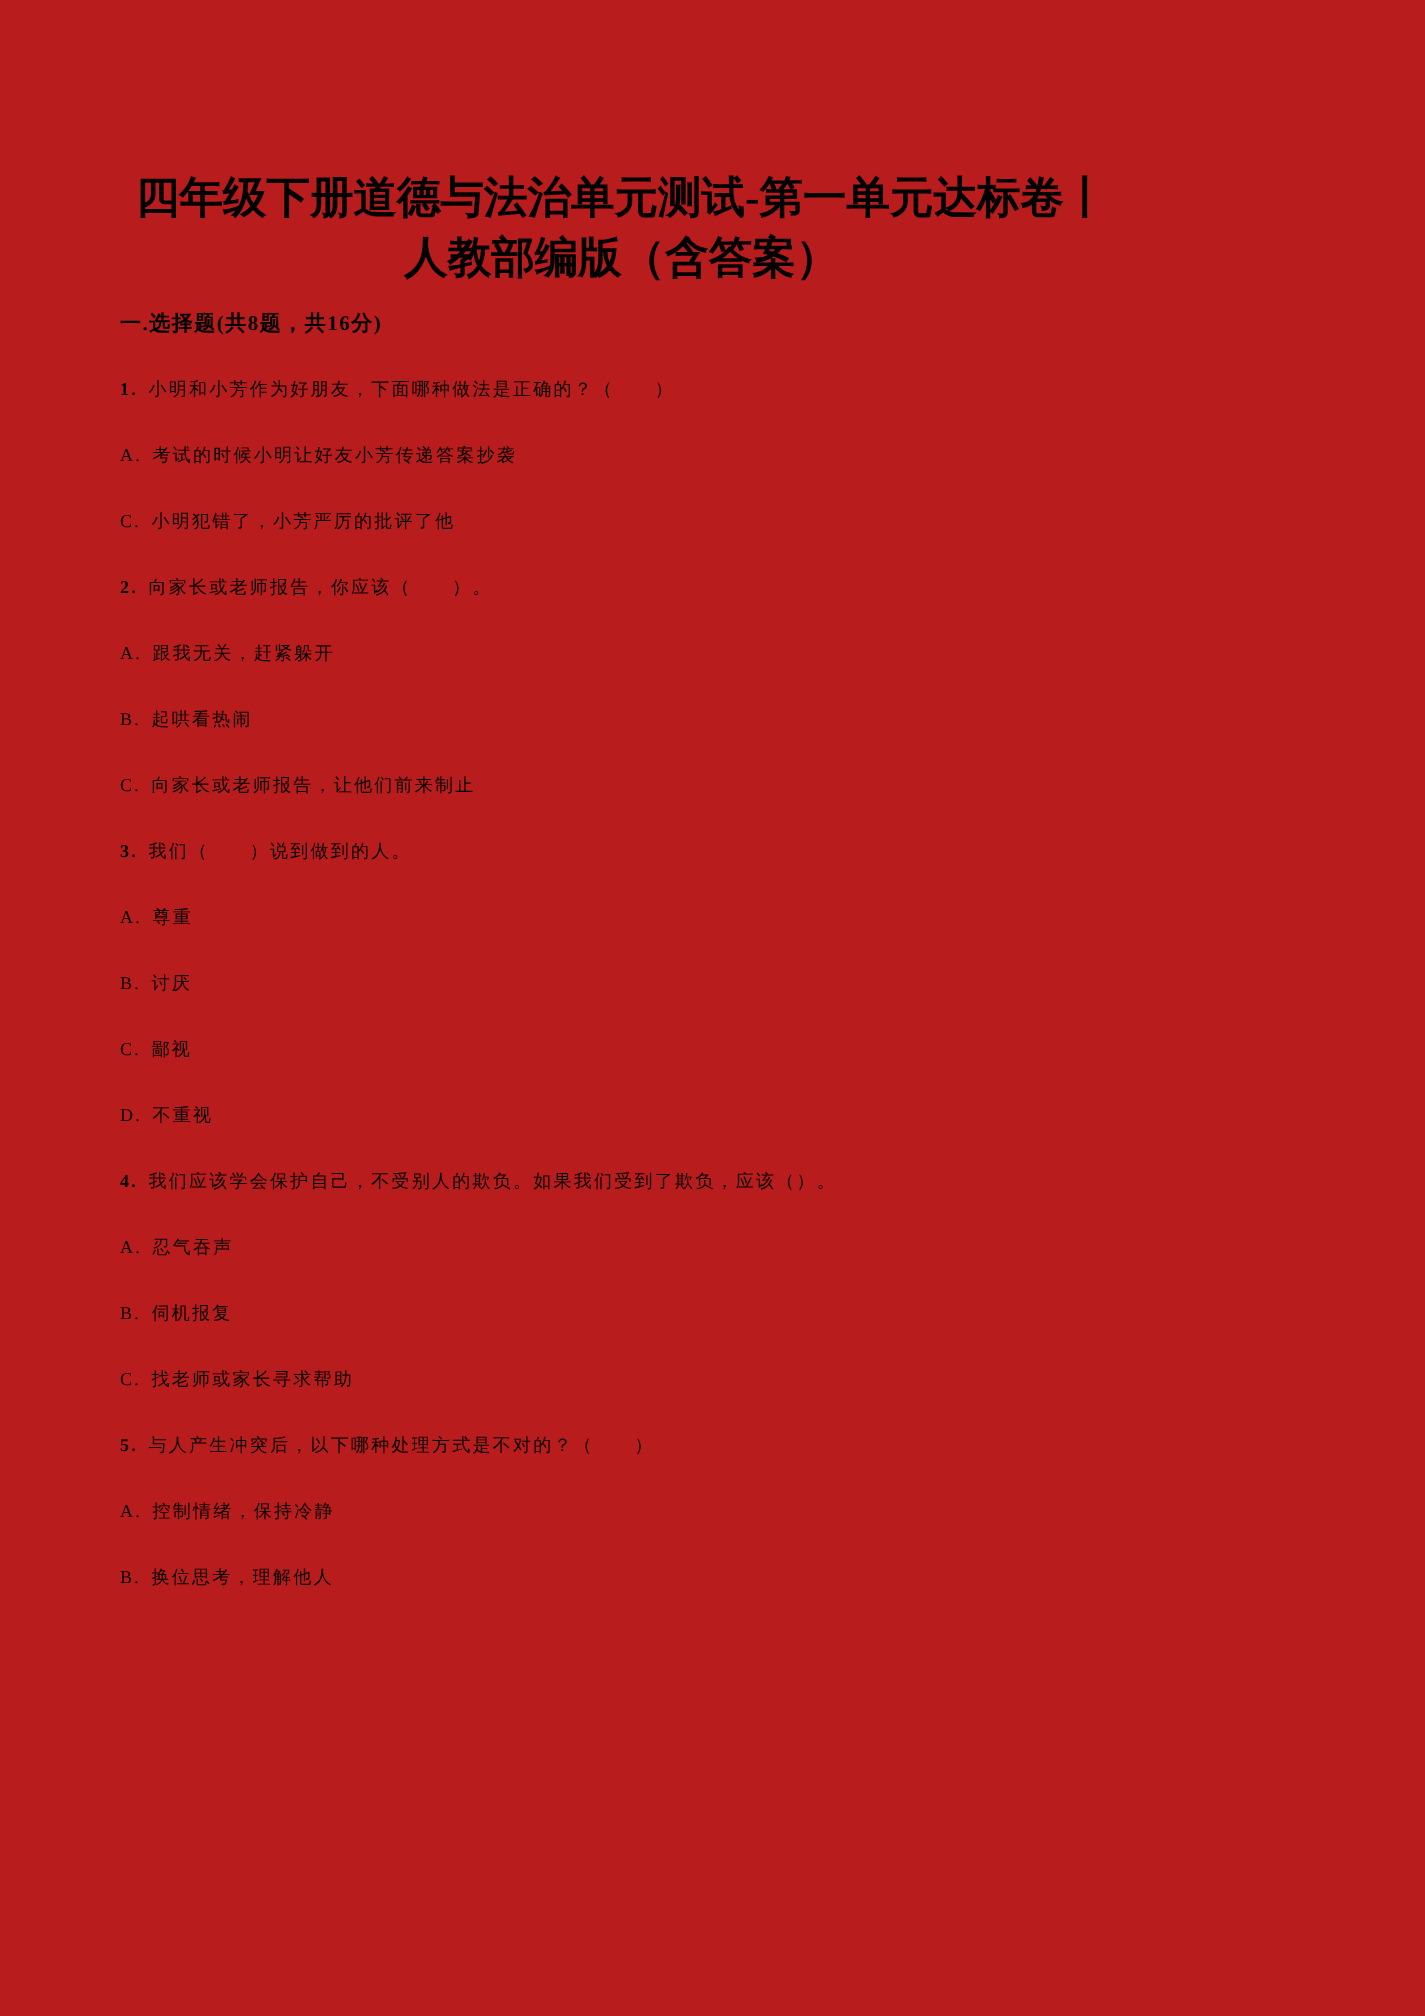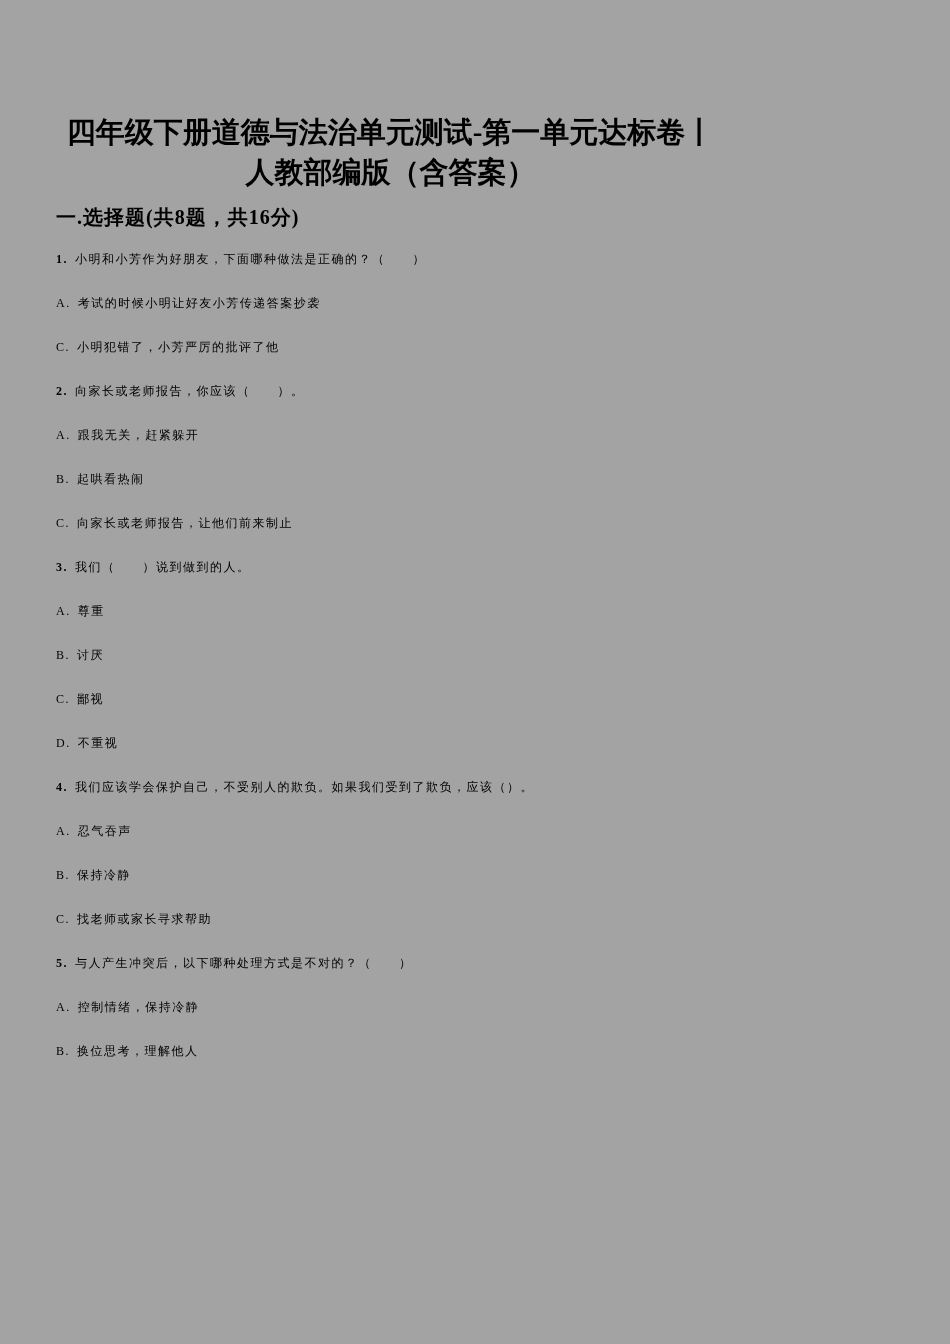--- a/index.html
+++ b/index.html
@@ -4,42 +4,42 @@
 <style>
   html, body {
     margin: 0;
     padding: 0;
     background: #ffffff;
   }
   .page {
     position: relative;
     width: 950px;
     height: 1344px;
-    background: #a3a3a3;
+    background: #b91c1c;
     box-sizing: border-box;
-    padding: 112px 80px 0 56px;
+    padding: 112px 80px 0 80px;
     font-family: "Liberation Serif", "DejaVu Serif", serif;
     color: #000000;
     overflow: hidden;
   }
   .doc-title {
     width: 665px;
     position: relative;
     left: 2px;
     margin: 0;
     font-size: 29px;
     font-weight: bold;
     line-height: 40px;
     text-align: center;
     word-break: break-all;
     line-break: anywhere;
   }
   .section-header {
     margin: 12px 0 16px 0;
-    font-size: 20px;
+    font-size: 14px;
     font-weight: bold;
     line-height: 26px;
     letter-spacing: 1px;
   }
   .para {
     width: 724px;
     margin: 0 0 18px 0;
     font-size: 12px;
     line-height: 26px;
     letter-spacing: 1.5px;
@@ -70,19 +70,19 @@
       <p class="para"><span class="opt-label">A.</span><span>跟我无关，赶紧躲开</span></p>
       <p class="para"><span class="opt-label">B.</span><span>起哄看热闹</span></p>
       <p class="para"><span class="opt-label">C.</span><span>向家长或老师报告，让他们前来制止</span></p>
       <p class="para"><span class="q-num">3.</span><span>我们（　　）说到做到的人。</span></p>
       <p class="para"><span class="opt-label">A.</span><span>尊重</span></p>
       <p class="para"><span class="opt-label">B.</span><span>讨厌</span></p>
       <p class="para"><span class="opt-label">C.</span><span>鄙视</span></p>
       <p class="para"><span class="opt-label">D.</span><span>不重视</span></p>
       <p class="para"><span class="q-num">4.</span><span>我们应该学会保护自己，不受别人的欺负。如果我们受到了欺负，应该（）。</span></p>
       <p class="para"><span class="opt-label">A.</span><span>忍气吞声</span></p>
-      <p class="para"><span class="opt-label">B.</span><span>保持冷静</span></p>
+      <p class="para"><span class="opt-label">B.</span><span>伺机报复</span></p>
       <p class="para"><span class="opt-label">C.</span><span>找老师或家长寻求帮助</span></p>
       <p class="para"><span class="q-num">5.</span><span>与人产生冲突后，以下哪种处理方式是不对的？（　　）</span></p>
       <p class="para"><span class="opt-label">A.</span><span>控制情绪，保持冷静</span></p>
       <p class="para"><span class="opt-label">B.</span><span>换位思考，理解他人</span></p>
     </div>
 </div>
 
 </body></html>

